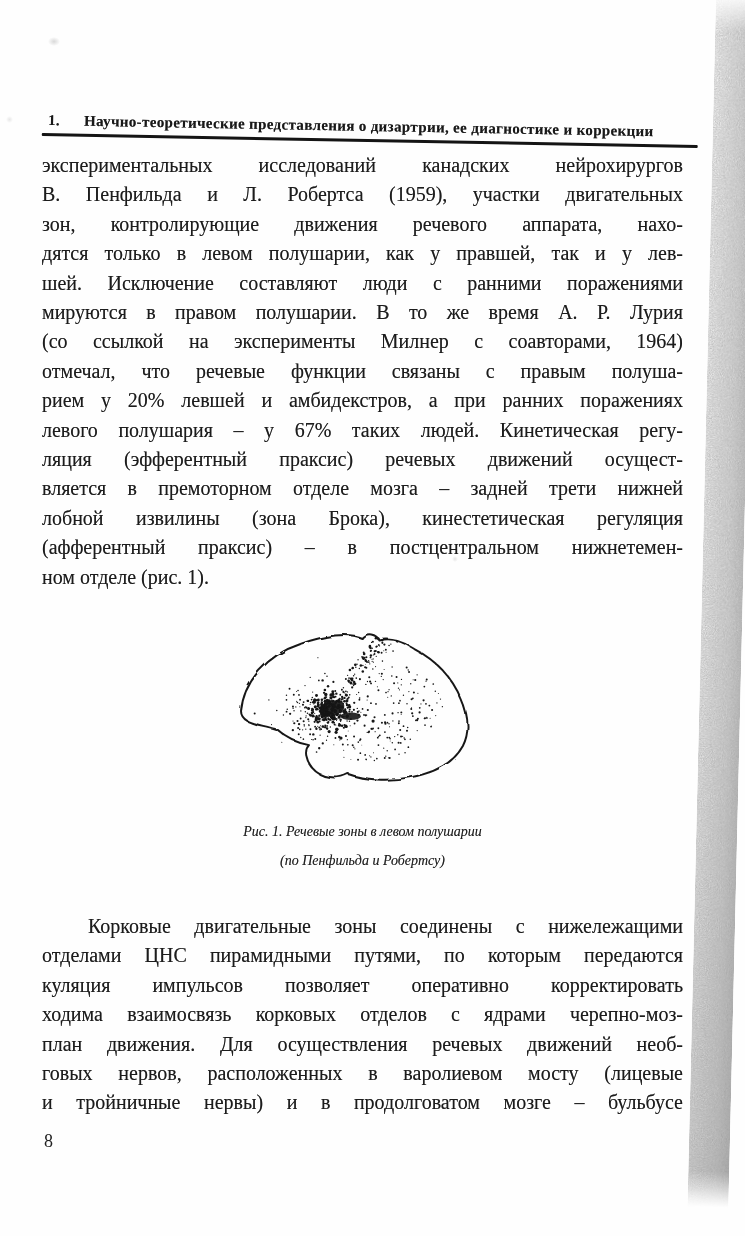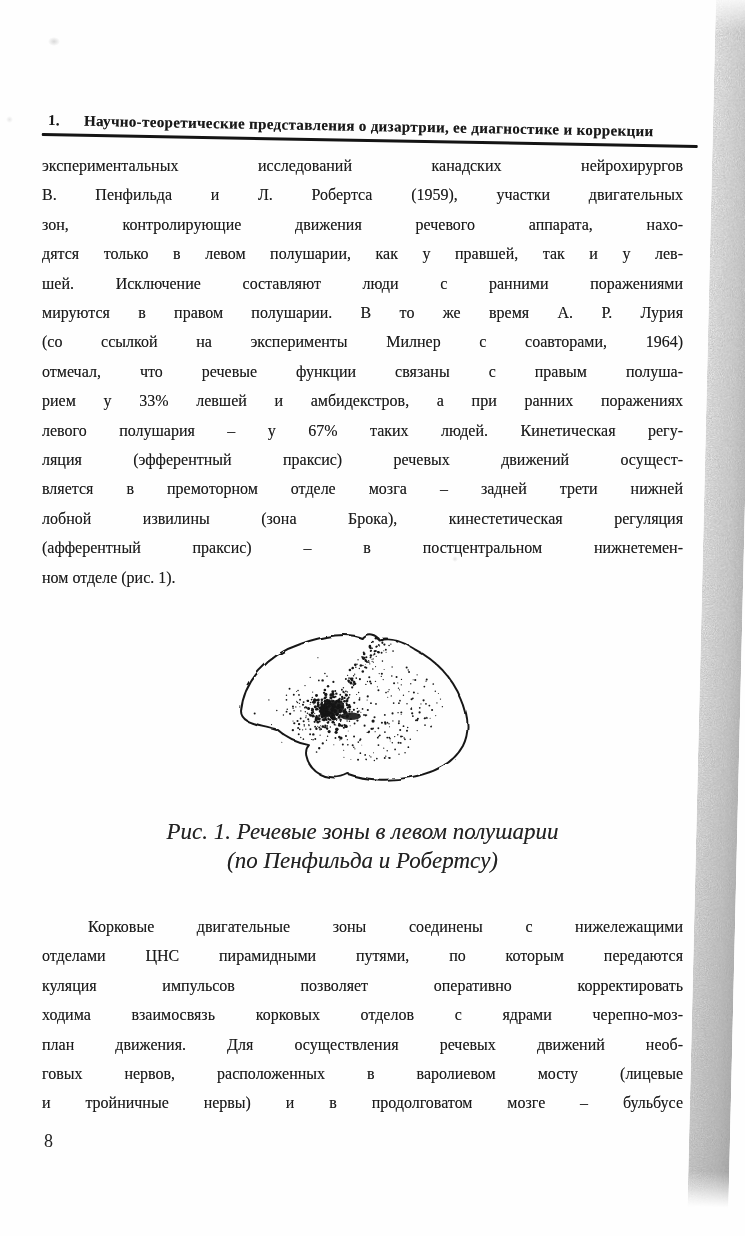--- a/index.html
+++ b/index.html
@@ -27,39 +27,39 @@
   .header-num { margin-left:6px; width:36px; flex:0 0 auto; }
   .header-title { white-space:nowrap; }
   .header-rule {
     margin-top:4px; height:2.6px; width:656px;
     background:#141414; border-radius:1px;
   }
 
   
   .para {
     position:absolute; left:42px; width:641px;
-    font-size:16px; line-height:29.4px;
+    font-size:20px; line-height:29.4px;
     color:#1c1c1c;
     text-shadow:0 0 0.6px rgba(25,25,25,.5);
   }
   #para1 { top:151px; }
   #para2 { top:912px; }
   #para2 .tline:first-child { text-indent:46px; }
   .tline { text-align:justify; text-align-last:justify; }
   .tline.tline-last { text-align-last:left; }
 
   
   .brainfig { position:absolute; left:224px; top:613px; width:272px; height:186px; }
   .brainfig svg { width:100%; height:100%; display:block; }
 
   
   .caption {
     position:absolute; left:42px; top:817px; width:641px;
     text-align:center; font-style:italic;
-    font-size:23px; line-height:29px; color:#222;
+    font-size:14px; line-height:29px; color:#222;
     text-shadow:0 0 0.5px rgba(30,30,30,.45);
   }
 
   .pagenum {
     position:absolute; left:44px; top:1131px;
     font-size:18px; color:#222;
   }
 
   
   .scan-strip {
@@ -97,21 +97,21 @@
 
   <div class="para" id="para1">
       <div class="tline">экспериментальных исследований канадских нейрохирургов</div>
       <div class="tline">В. Пенфильда и Л. Робертса (1959), участки двигательных</div>
       <div class="tline">зон, контролирующие движения речевого аппарата, нахо-</div>
       <div class="tline">дятся только в левом полушарии, как у правшей, так и у лев-</div>
       <div class="tline">шей. Исключение составляют люди с ранними поражениями</div>
       <div class="tline">мируются в правом полушарии. В то же время А. Р. Лурия</div>
       <div class="tline">(со ссылкой на эксперименты Милнер с соавторами, 1964)</div>
       <div class="tline">отмечал, что речевые функции связаны с правым полуша-</div>
-      <div class="tline">рием у 33% левшей и амбидекстров, а при ранних поражениях</div>
+      <div class="tline">рием у 20% левшей и амбидекстров, а при ранних поражениях</div>
       <div class="tline">левого полушария – у 67% таких людей. Кинетическая регу-</div>
       <div class="tline">ляция (эфферентный праксис) речевых движений осущест-</div>
       <div class="tline">вляется в премоторном отделе мозга – задней трети нижней</div>
       <div class="tline">лобной извилины (зона Брока), кинестетическая регуляция</div>
       <div class="tline">(афферентный праксис) – в постцентральном нижнетемен-</div>
       <div class="tline tline-last">ном отделе (рис. 1).</div>
     </div>
 
   <figure class="brainfig">
     <svg viewBox="0 0 320 200" xmlns="http://www.w3.org/2000/svg">

